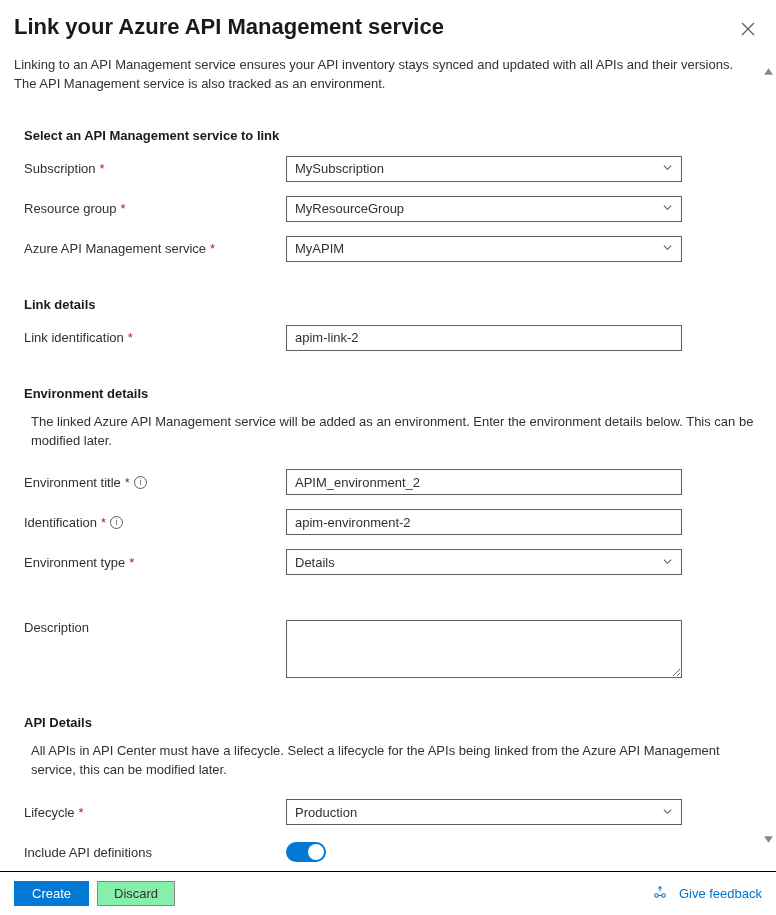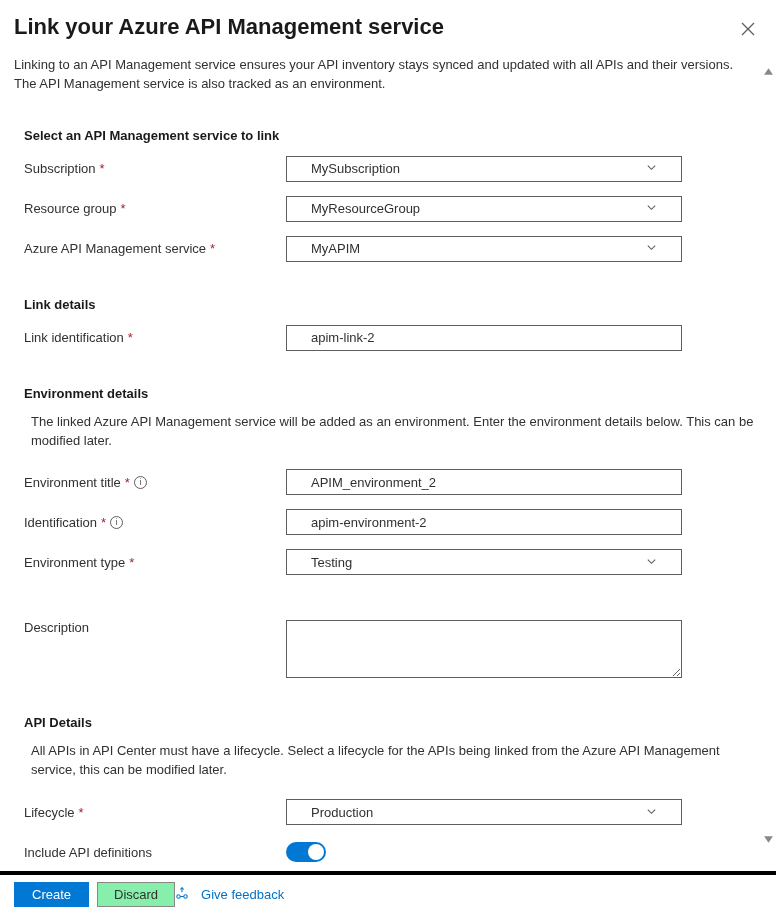--- a/index.html
+++ b/index.html
@@ -73,21 +73,21 @@
     max-width: 396px;
   }
 
   .dropdown, .textbox {
     width: 100%;
     height: 26px;
     border: 1px solid #605e5c;
     background: #ffffff;
     font-size: 13px;
     color:#323130;
-    padding: 0 24px;
+    padding: 0 8px;
     display:flex; align-items:center;
     position:relative;
     cursor:pointer;
   }
   .dropdown .dd-text { flex:1; }
   .dropdown .chev {
     color:#605e5c;
   }
   .dropdown .chev svg { width:11px; height:11px; stroke:#605e5c; }
 
@@ -113,22 +113,22 @@
   .scroll-indicator {
     position:absolute; right:2px; width:12px; color:#8a8886;
     display:flex; align-items:center; justify-content:center;
   }
   .scroll-up { top:66px; }
   .scroll-down { bottom:70px; }
   .scroll-indicator svg { width:11px; height:11px; fill:#8a8886; }
 
   .footer {
     height: 45px;
-    border-top: 4px solid #000000;
-    display:flex; align-items:center; justify-content:flex-start;
+    border-top: 1px solid #000000;
+    display:flex; align-items:center; justify-content:space-between;
     padding: 0 14px;
   }
   .footer-left { display:flex; gap:8px; align-items:center; }
   .btn-primary {
     background:#0078d4; color:#ffffff; border:none;
     font-size:13px; padding: 5px 18px; cursor:pointer;
     font-family: inherit;
   }
   .btn-secondary {
     background:#86efac; color:#323130; border:1px solid #8a8886;
@@ -265,21 +265,21 @@
           </div>
         </div>
 
         <div class="field-row">
           <div class="field-label">
             <span>Environment type</span>
               <span class="req">*</span>
           </div>
           <div class="field-control">
             <div class="dropdown">
-              <span class="dd-text">Testing</span>
+              <span class="dd-text">Details</span>
               <span class="chev">
                 <svg viewBox="0 0 12 12" fill="none" stroke="currentColor" stroke-width="1.2">
                     <polyline points="2,4 6,8 10,4"></polyline>
                   </svg>
               </span>
             </div>
           </div>
         </div>
 
         <div class="field-row tall">

